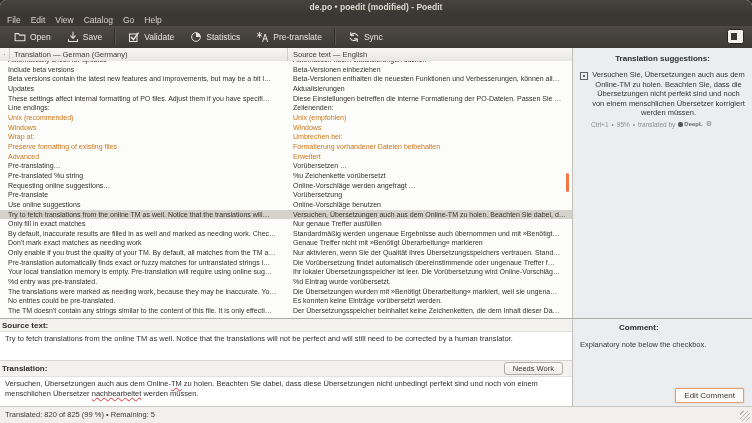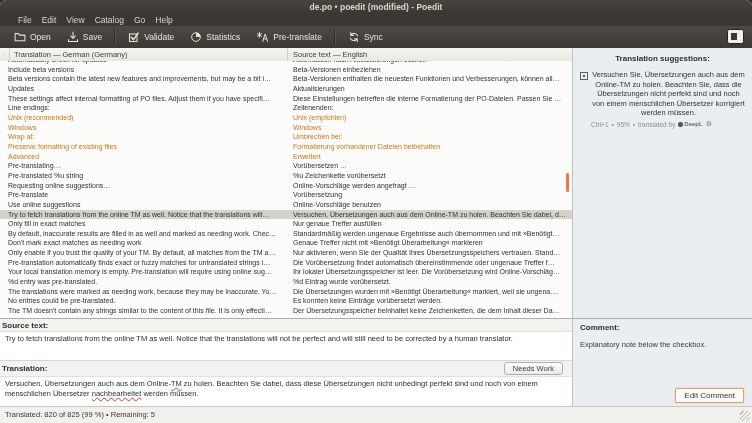--- a/index.html
+++ b/index.html
@@ -5,21 +5,21 @@
   html,body{margin:0;padding:0;background:#2e2b27;}
   body{width:752px;height:423px;position:relative;font-family:"Liberation Sans",sans-serif;
        -webkit-font-smoothing:antialiased;overflow:hidden;}
   .window{position:absolute;inset:0;border-radius:6px 6px 0 0;overflow:hidden;background:#fcfcfb;}
 
   
   .titlebar{position:absolute;top:0;left:0;right:0;height:14px;
     background:linear-gradient(#47433d,#3b3732);color:#dcd8cf;font-size:8.5px;font-weight:bold;
     text-align:center;line-height:15px;}
   .menubar{position:absolute;top:14px;left:0;right:0;height:12px;background:#3b3732;
-    display:flex;align-items:center;gap:10px;padding-left:18px;}
+    display:flex;align-items:center;gap:10px;padding-left:7px;}
   .menu-item{color:#d9d5cc;font-size:8.5px;cursor:default;}
   .toolbar{position:absolute;top:26px;left:0;right:0;height:22px;
     background:linear-gradient(#4e4a43,#3c3833);border-bottom:1px solid #292622;
     display:flex;align-items:center;padding:0 6px;}
   .tb-btn{display:flex;align-items:center;gap:4px;color:#eae6de;font-size:8.5px;
     padding:2px 8px;border-radius:3px;}
   .tb-ico{display:inline-flex;align-items:center;}
   .tb-sep{width:1px;height:16px;background:#2f2c27;border-right:1px solid #5a564e;margin:0 4px;}
   .sidebar-toggle{position:absolute;right:8px;top:3px;width:15px;height:13px;background:#f2efe9;
     border-radius:2.5px;border:1px solid #26231f;display:flex;align-items:center;justify-content:center;}
@@ -73,21 +73,21 @@
   .needswork{position:absolute;right:9px;top:1px;height:13px;padding:0 8px;font-size:7.5px;color:#3a3a38;
     background:linear-gradient(#fdfdfc,#eceae6);border:1px solid #b0aea9;border-radius:3px;
     font-family:"Liberation Sans",sans-serif;line-height:11px;}
   .trans-body{height:31px;font-size:7.5px;color:#2f2f2f;padding:2px 5px;box-sizing:border-box;line-height:10px;}
   .misspelled{text-decoration:underline;text-decoration-style:wavy;text-decoration-color:#e03131;
     text-decoration-thickness:1px;text-underline-offset:1px;}
 
   
   .comment-panel{position:absolute;left:573px;top:319px;width:179px;height:87px;background:#ebeef0;
     padding:4px 7px;box-sizing:border-box;}
-  .cm-label{font-size:8px;font-weight:bold;color:#2e2e2e;}
+  .cm-label{font-size:8px;font-weight:bold;color:#2e2e2e;margin-left:39px;}
   .cm-text{font-size:7.5px;color:#3a3a3a;margin-top:8px;}
   .editcomment{position:absolute;right:8px;bottom:3px;height:15px;padding:0 8px;font-size:8px;color:#3a3a38;
     background:#fbfaf9;border:1px solid #e0a075;border-radius:1px;box-shadow:0 0 2px rgba(240,150,90,.55);
     font-family:"Liberation Sans",sans-serif;margin-left:24px;}
 
   
   .statusbar{position:absolute;left:0;top:406px;width:752px;height:17px;background:#f1f0ed;
     border-top:1px solid #c9c7c3;box-sizing:border-box;font-size:7.5px;color:#3c3a37;
     line-height:16px;padding-left:5px;}
   .grip{position:absolute;right:2px;bottom:2px;width:10px;height:10px;

